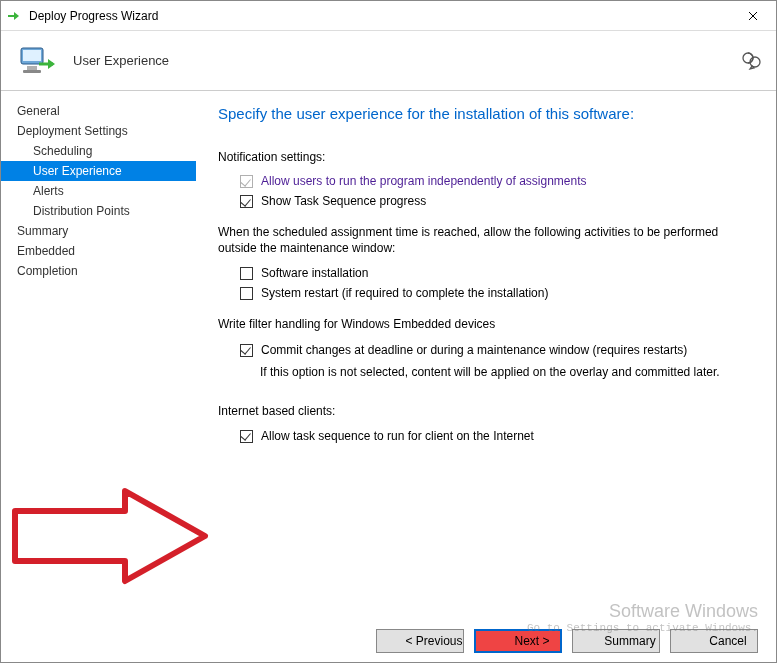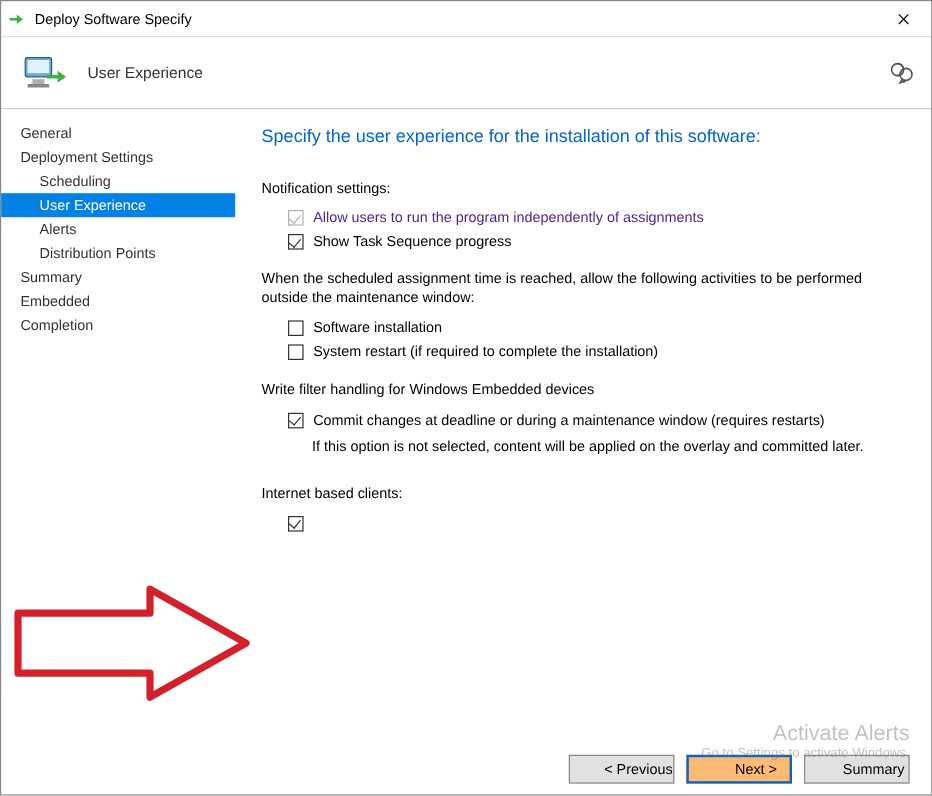--- a/index.html
+++ b/index.html
@@ -29,40 +29,40 @@
   .chk.checked::after { content:""; display:block; width:8px; height:5px; border-left:1.5px solid #333; border-bottom:1.5px solid #333; transform: rotate(-50deg) translate(0px,-1px); }
   .chk.disabled { border-color:#b0b0b0; }
   .chk.disabled.checked::after { border-color:#b0b0b0; }
   .chk-label { font-size: 12px; }
   .chk-label.disabled { color:#4c1d95; }
   .para { margin: 16px 0 10px 0; line-height: 1.35; max-width: 540px; }
   .subnote { margin: 8px 0 0 42px; max-width: 480px; }
   
   .footer { height: 42px; border-top: none; display:flex; align-items:center; justify-content:flex-end; padding: 0 18px; gap:10px; position:relative; }
   .btn { min-width: 88px; height: 24px; border:1px solid #888; background:#e1e1e1; font-size:12px; display:inline-flex; align-items:center; justify-content:center; cursor:default;padding-left:28px; }
-  .btn.primary { border:2px solid #0066cc; background:#fdba74; }
+  .btn.primary { border:2px solid #0066cc; background:#ef4444; }
   .watermark { position:absolute; right:18px; bottom:28px; pointer-events:none; }
   .watermark .wm1 { font-size:18px; color:rgba(120,120,120,0.45); text-align:right; }
-  .watermark .wm2 { font-size:11px; color:rgba(120,120,120,0.45); text-align:right; }
+  .watermark .wm2 { font-size:11px; color:rgba(120,120,120,0.45); text-align:right;font-family:Liberation Mono, monospace; }
   
   .arrow-annot { position:absolute; left:4px; top:480px; pointer-events:none; }
 </style>
 </head>
 <body>
 
 <div class="window">
 
   <div class="titlebar">
     <span class="icon">
       <svg width="16" height="16" viewBox="0 0 16 16">
         <path d="M1 8 L9 8" stroke="#3cb43c" stroke-width="2" fill="none"></path>
         <path d="M7 4 L12 8 L7 12 Z" fill="#3cb43c"></path>
       </svg>
     </span>
-    <span class="title">Deploy Software Specify</span>
+    <span class="title">Deploy Progress Wizard</span>
     <div class="close">
       <svg width="10" height="10" viewBox="0 0 10 10">
         <path d="M1 1 L9 9 M9 1 L1 9" stroke="#000" stroke-width="1"></path>
       </svg>
     </div>
   </div>
 
   <div class="header">
     <span class="big-icon">
       <svg width="42" height="42" viewBox="0 0 42 42">
@@ -132,32 +132,34 @@
         <span class="chk checked"></span>
         <span class="chk-label">Commit changes at deadline or during a maintenance window (requires restarts)</span>
       </div>
 
       <div class="subnote">If this option is not selected, content will be applied on the overlay and committed later.</div>
 
       <div class="para" style="margin-top:24px;">Internet based clients:</div>
 
       <div class="chk-row">
         <span class="chk checked"></span>
+        <span class="chk-label">Allow task sequence to run for client on the Internet</span>
       </div>
     </div>
   </div>
 
   <div class="footer">
     <div class="btn">&lt; Previous</div>
     <div class="btn primary">Next &gt;</div>
     <div class="btn">Summary</div>
+    <div class="btn">Cancel</div>
   </div>
 
   <div class="watermark">
-    <div class="wm1">Activate Alerts</div>
+    <div class="wm1">Software Windows</div>
     <div class="wm2">Go to Settings to activate Windows.</div>
   </div>
 
   <span class="arrow-annot">
     <svg width="210" height="110" viewBox="0 0 210 110">
       <path d="M10 30 L120 30 L120 10 L200 55 L120 100 L120 80 L10 80 Z" fill="none" stroke="#d4202a" stroke-width="6" stroke-linejoin="round"></path>
     </svg>
   </span>
 
 </div>

